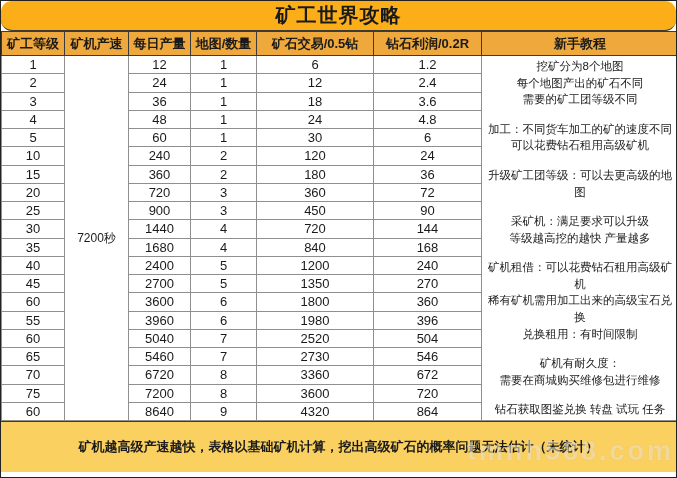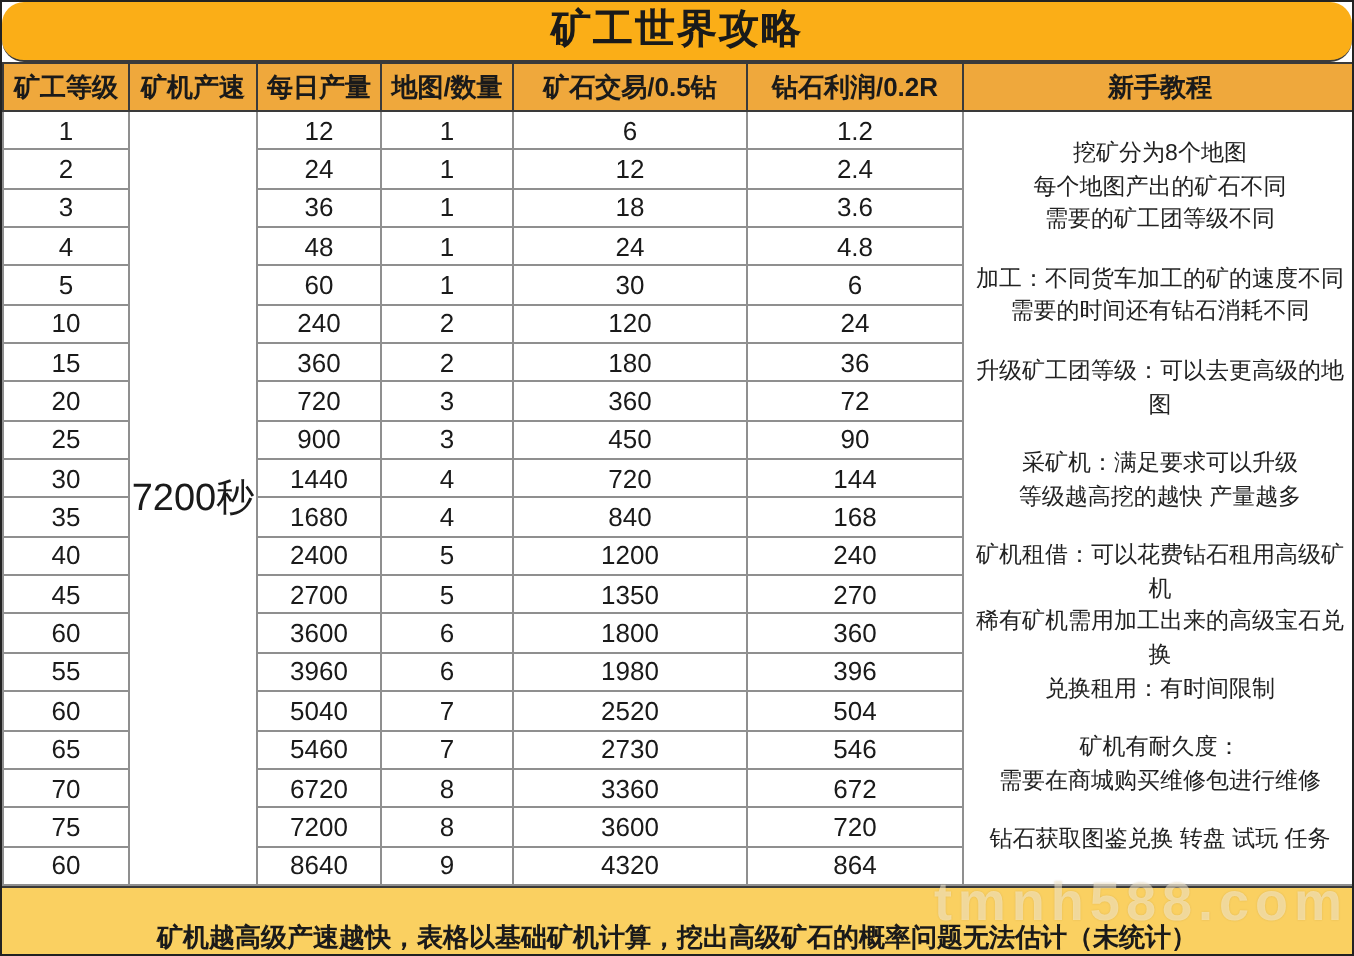--- a/index.html
+++ b/index.html
@@ -61,26 +61,26 @@
   tbody td{
     height:18px;
     border:1px solid var(--border-light);
     font-size:13px;
     text-align:center;
     vertical-align:middle;
     background:#ffffff;
     overflow:hidden;
   }
   tbody td.speed{
-    font-size:19px;
+    font-size:12px;
     border:1px solid var(--border-light);
   }
   tbody td.tutorial{
     vertical-align:middle;
-    padding:13px 2px;
+    padding:2px 2px;
   }
   .tutorial-wrap{
     display:flex;
     flex-direction:column;
     justify-content:space-between;
     height:360px;
   }
   .tp{
     font-size:11.5px;
     line-height:1.45;
@@ -153,21 +153,21 @@
           <td>12</td>
           <td>1</td>
           <td>6</td>
           <td>1.2</td>
           <td rowspan="20" class="tutorial">
             <div class="tutorial-wrap">
               <div class="tp">挖矿分为8个地图
 每个地图产出的矿石不同
 需要的矿工团等级不同</div>
               <div class="tp">加工：不同货车加工的矿的速度不同
-需要的时间还有钻石消耗不同</div>
+可以花费钻石租用高级矿机</div>
               <div class="tp">升级矿工团等级：可以去更高级的地图</div>
               <div class="tp">采矿机：满足要求可以升级
 等级越高挖的越快 产量越多</div>
               <div class="tp">矿机租借：可以花费钻石租用高级矿机
 稀有矿机需用加工出来的高级宝石兑换
 兑换租用：有时间限制</div>
               <div class="tp">矿机有耐久度：
 需要在商城购买维修包进行维修</div>
               <div class="tp">钻石获取图鉴兑换 转盘 试玩 任务</div>
             </div>

